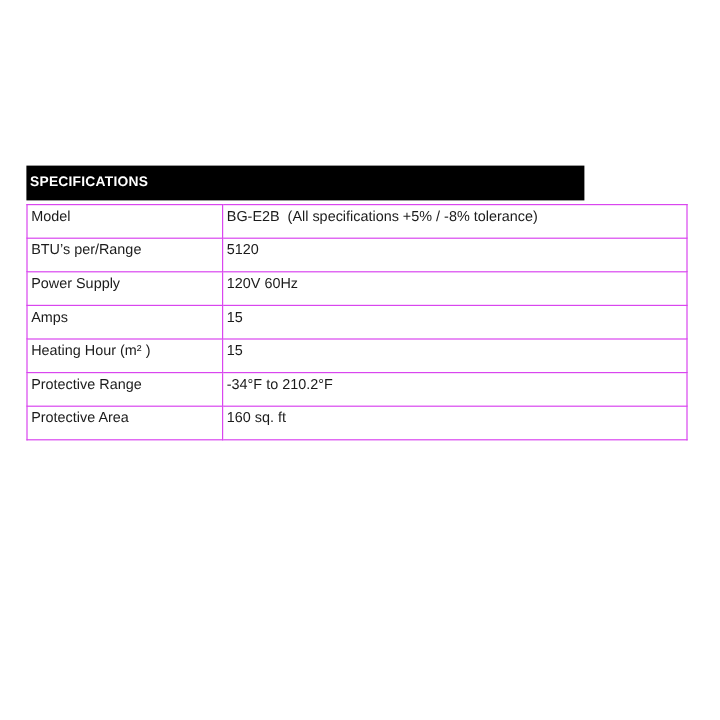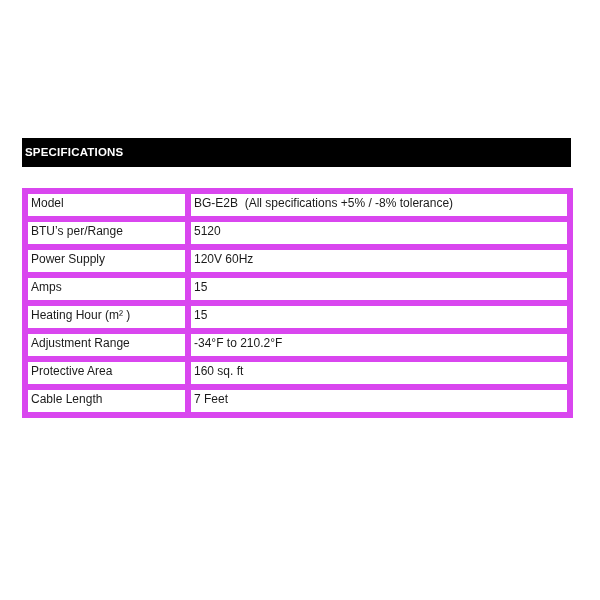--- a/index.html
+++ b/index.html
@@ -14,38 +14,38 @@
     width: 600px; height: 600px;
     background: #ffffff;
   }
   .spec-block {
     position: absolute;
     left: 22px;
     top: 138px;
     width: 551px;
   }
   .spec-header {
-    width: 549px;
+    width: 465px;
     height: 29px;
     background: #000000;
     color: #ffffff;
     font-size: 11.5px;
     font-weight: bold;
     letter-spacing: 0.2px;
     line-height: 28px;
     padding-left: 3px;
-    margin-bottom: 21px;
+    margin-bottom: 3px;
   }
   table.spec-table {
     width: 551px;
     border-collapse: collapse;
     table-layout: fixed;
   }
   table.spec-table td {
-    border: 6px solid #d946ef;
+    border: 1px solid #d946ef;
     height: 28px;
     vertical-align: top;
     font-size: 12px;
     line-height: 1.25;
     color: #1b1b1b;
     padding: 2px 4px 0 3px;
     white-space: pre-wrap;
     overflow: hidden;
   }
   table.spec-table td.label-cell { width: 163px; }
@@ -75,28 +75,24 @@
         </tr>
         <tr>
           <td class="label-cell">Amps</td>
           <td class="value-cell">15</td>
         </tr>
         <tr>
           <td class="label-cell">Heating Hour (m² )</td>
           <td class="value-cell">15</td>
         </tr>
         <tr>
-          <td class="label-cell">Adjustment Range</td>
+          <td class="label-cell">Protective Range</td>
           <td class="value-cell">-34°F to 210.2°F</td>
         </tr>
         <tr>
           <td class="label-cell">Protective Area</td>
           <td class="value-cell">160 sq. ft</td>
-        </tr>
-        <tr>
-          <td class="label-cell">Cable Length</td>
-          <td class="value-cell">7 Feet</td>
         </tr>
       </tbody>
     </table>
 
   </div>
 </div>
 
 </body></html>

